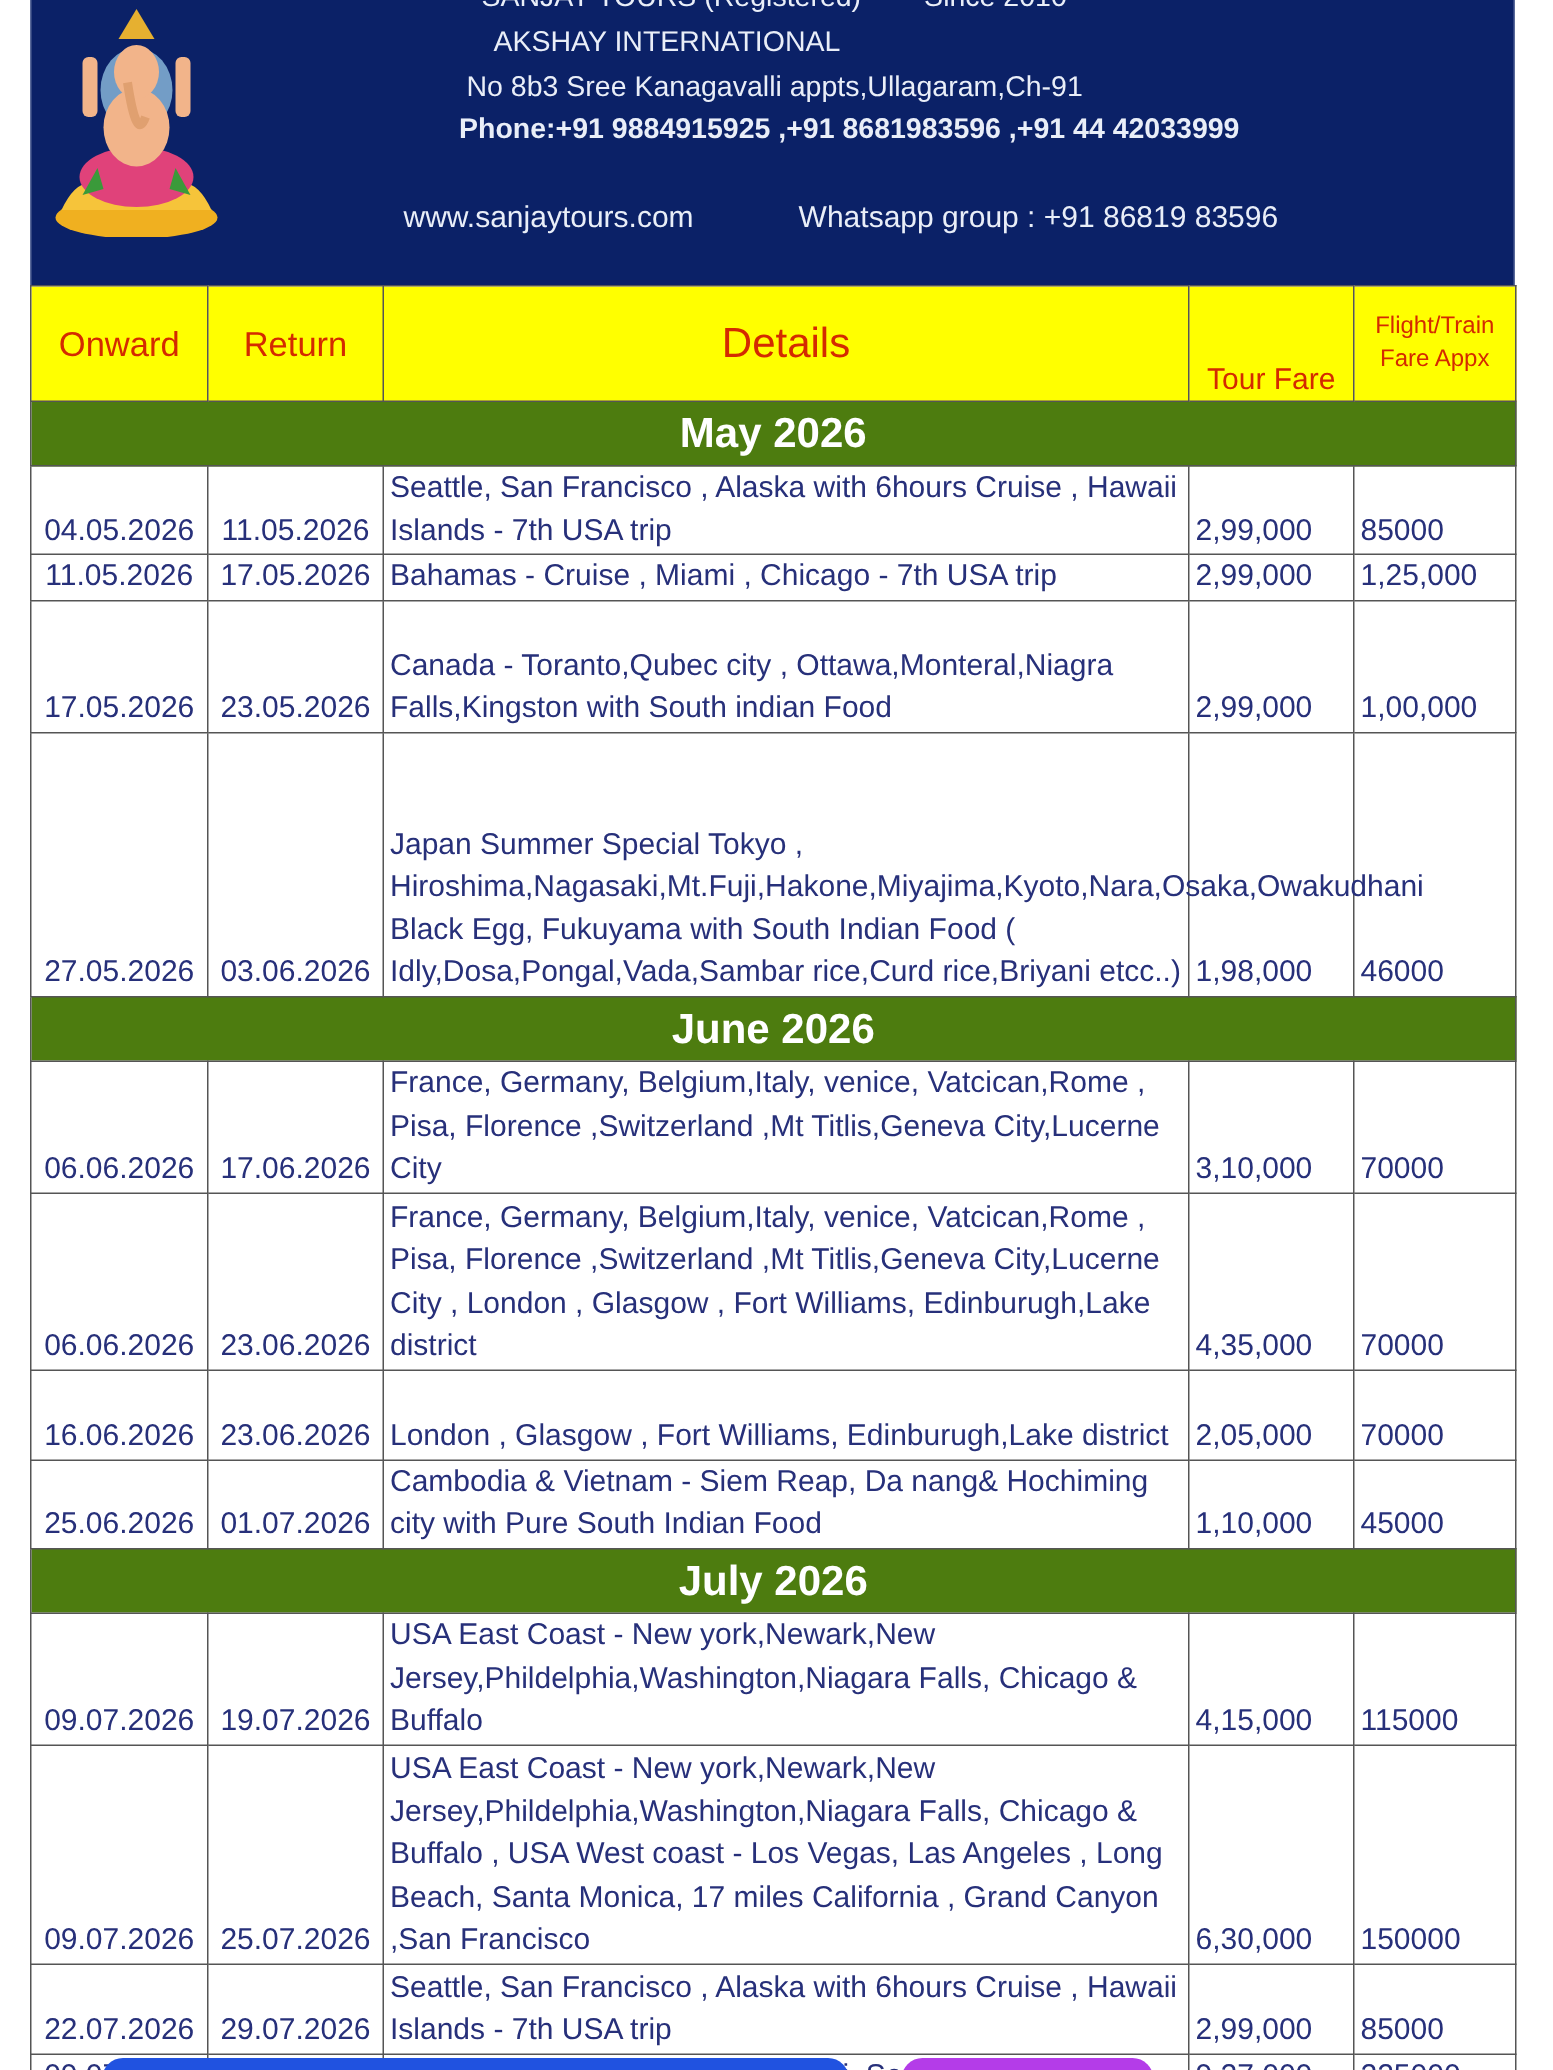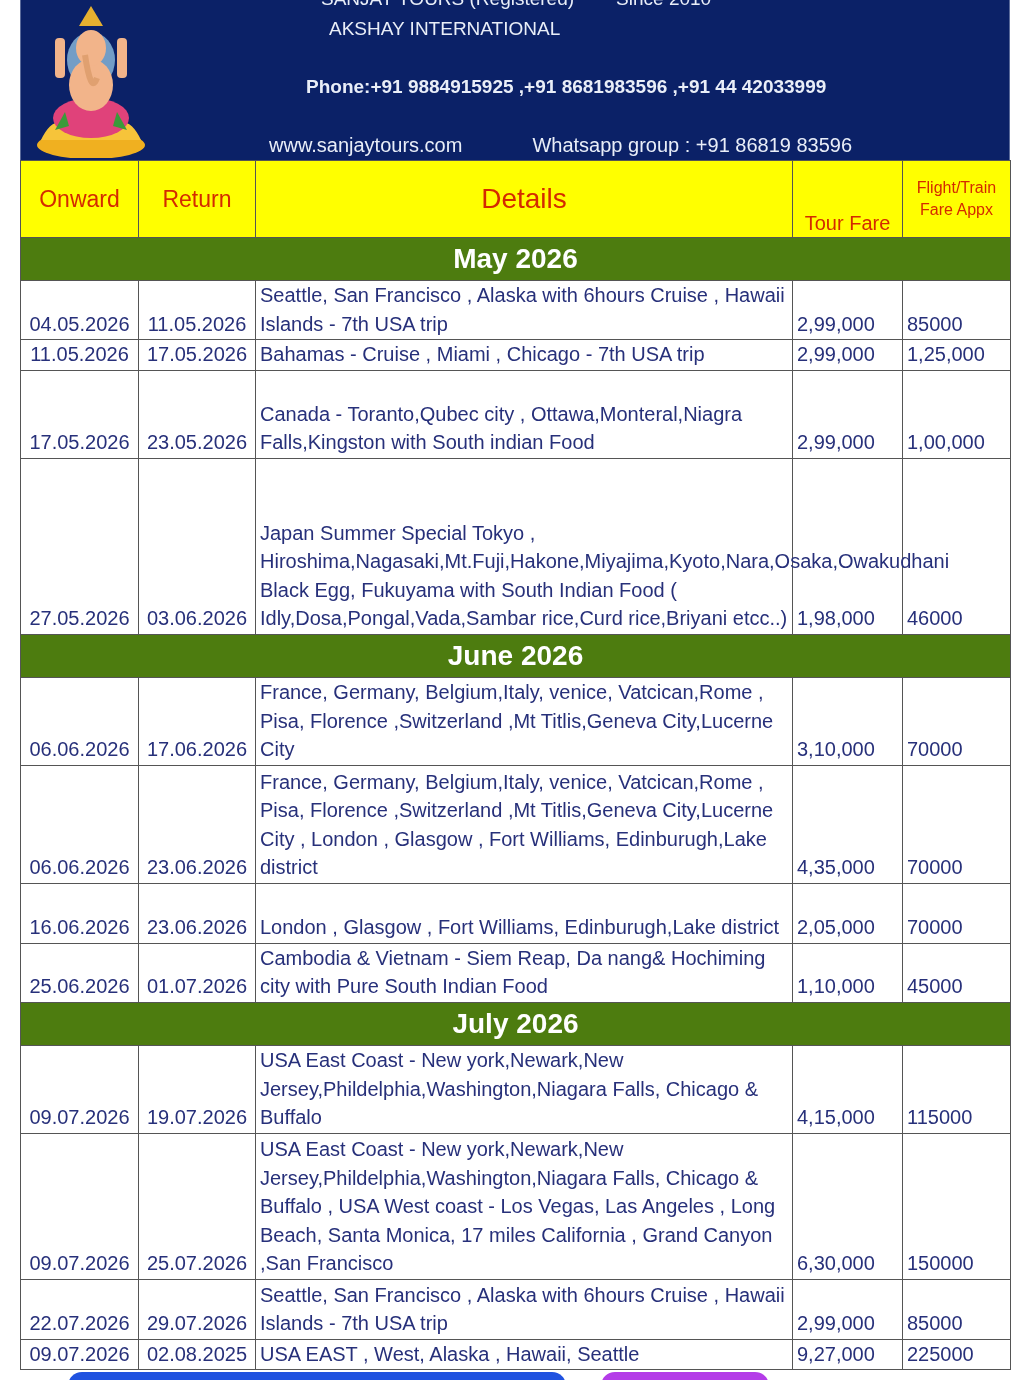--- a/index.html
+++ b/index.html
@@ -1,18 +1,18 @@
 <!DOCTYPE html>
 <html><head>
 <meta charset="utf-8">
 <style>
   html,body{margin:0;padding:0;background:#ffffff;}
   body{width:1035px;height:1380px;overflow:hidden;position:relative;font-family:"Liberation Sans",sans-serif;}
   .sheet{position:absolute;left:20px;top:0;width:990px;}
-  .banner{position:relative;height:160px;background:#0b2167;border-left:1px solid #5a6a9a;border-right:1px solid #5a6a9a;overflow:hidden;}
+  .banner{position:relative;height:190px;background:#0b2167;border-left:1px solid #5a6a9a;border-right:1px solid #5a6a9a;overflow:hidden;}
   .deity{position:absolute;left:14px;top:0;width:112px;height:158px;}
   .bline{position:absolute;color:#e9eef8;white-space:nowrap;font-family:"Liberation Sans",sans-serif;}
   .b0{left:300px;top:-12px;font-size:19px;}
   .b0 .since{margin-left:42px;}
   .b1{left:308px;top:18px;font-size:19px;}
   .b2{left:290px;top:48px;font-size:19px;}
   .b3{left:285px;top:76px;font-size:19px;font-weight:bold;}
   .b4{left:290px;top:106px;font-size:20px;font-family:"Liberation Serif",serif;}
   .b5{left:248px;top:134px;font-size:20px;}
   .b5 .wa{margin-left:70px;}
@@ -46,20 +46,21 @@
       <ellipse cx="56" cy="48" rx="15" ry="18" fill="#f2b48a"></ellipse>
       <path d="M50 55 Q56 95 62 78" stroke="#e0a070" stroke-width="6" fill="none"></path>
       <path d="M44 26 L56 6 L68 26 Z" fill="#e6b030"></path>
       <rect x="20" y="38" width="10" height="40" rx="4" fill="#f2b48a"></rect>
       <rect x="82" y="38" width="10" height="40" rx="4" fill="#f2b48a"></rect>
       <path d="M30 112 L20 130 L34 126 Z" fill="#3a9a3a"></path>
       <path d="M82 112 L92 130 L78 126 Z" fill="#3a9a3a"></path>
     </svg>
     <div class="bline b0"><span>SANJAY TOURS (Registered)</span><span class="since">Since 2010</span></div>
     <div class="bline b1">AKSHAY INTERNATIONAL</div>
+    <div class="bline b2">No 8b3 Sree Kanagavalli appts,Ullagaram,Ch-91</div>
     <div class="bline b3">Phone:+91 9884915925 ,+91 8681983596 ,+91 44 42033999</div>
     <div class="bline b5"><span>www.sanjaytours.com</span><span class="wa">Whatsapp group : +91 86819 83596</span></div>
   </div>
 
   <table>
     <colgroup>
       <col style="width:118px">
         <col style="width:117px">
         <col style="width:537px">
         <col style="width:110px">

